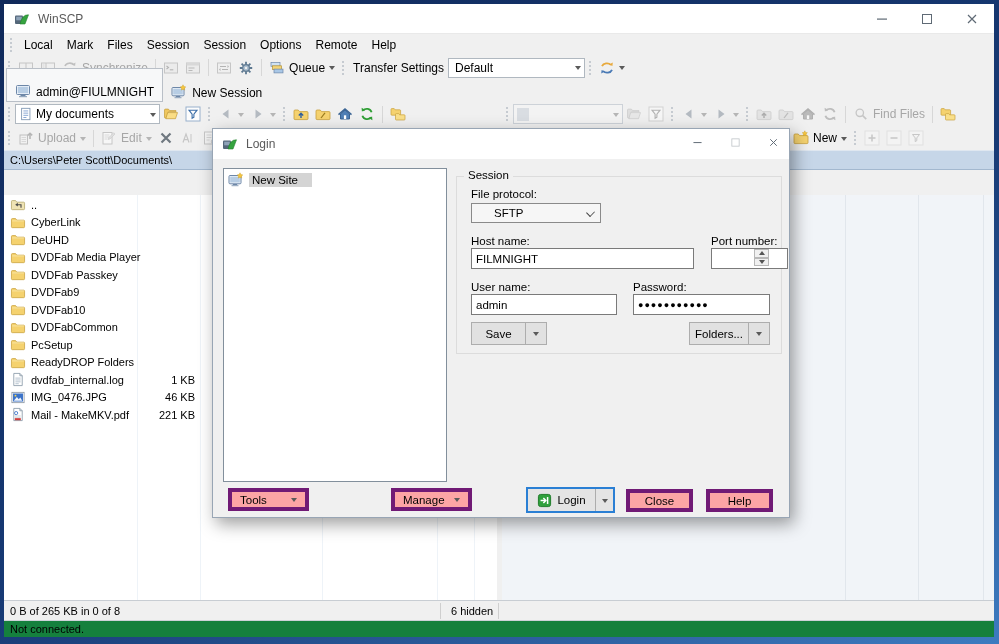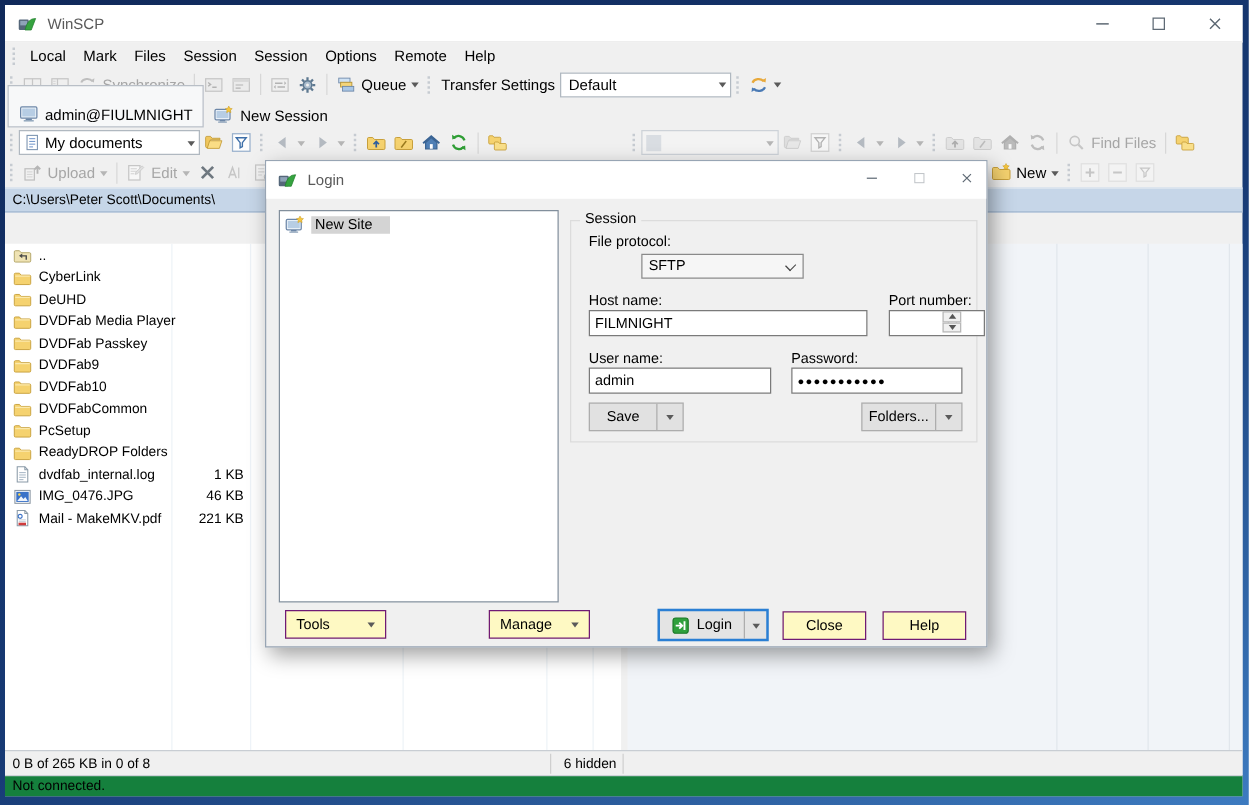--- a/index.html
+++ b/index.html
@@ -69,30 +69,30 @@
   .dlg-controls { position:absolute; right:0; top:0; height:30px; display:flex; }
   .dlg-btn { width:38px; height:30px; display:flex; align-items:center; justify-content:center; }
   .dlg-btn svg { width:13px; height:13px; }
   .sitelist { position:absolute; left:10px; top:39px; width:224px; height:314px; background:#fff; border:1px solid #828f9c; }
   .site-item { display:flex; align-items:center; gap:5px; margin:3px 0 0 4px; font-size:11.5px; }
   .site-item .sel { background:#d4d4d4; padding:1px 14px 1px 3px; }
   .groupbox { position:absolute; left:243px; top:47px; width:326px; height:178px; border:1px solid #dcdcdc; }
   .grouplabel { position:absolute; left:251px; top:40px; background:#f0f0f0; padding:0 4px; font-size:11.5px; }
   .dlabel { position:absolute; font-size:11.5px; }
   .dinput { position:absolute; height:21px; border:1px solid #7a7a7a; background:#fff; font-family:"Liberation Sans",sans-serif; font-size:11.5px; padding:0 4px; }
-  .dcombo { position:absolute; left:258px; top:74px; width:130px; height:20px; background:#f6f6f6; border:1px solid #8a8a8a; display:flex; align-items:center; padding-left:5px; font-size:11.5px;margin-left:42px; }
+  .dcombo { position:absolute; left:258px; top:74px; width:130px; height:20px; background:#f6f6f6; border:1px solid #8a8a8a; display:flex; align-items:center; padding-left:22px; font-size:11.5px; }
   .chev { position:absolute; right:6px; top:7px; width:7px; height:7px; border-left:1.4px solid #444; border-bottom:1.4px solid #444; transform:rotate(-45deg) scale(1,.8); margin-top:-2px; }
   .spinner { position:absolute; right:1px; top:1px; width:15px; height:17px; display:flex; flex-direction:column; }
   .spin { flex:1; background:#f0f0f0; border:1px solid #b8b8b8; display:flex; align-items:center; justify-content:center; }
   .tri-up { width:0; height:0; border:3px solid transparent; border-bottom:4px solid #555; margin-top:-3px; }
   .tri-dn { width:0; height:0; border:3px solid transparent; border-top:4px solid #555; margin-bottom:-3px; }
   .splitbtn { position:absolute; height:23px; background:#e1e1e1; border:1px solid #adadad; display:flex; align-items:stretch; font-size:11.5px; }
   .splitbtn .main { flex:1; display:flex; align-items:center; justify-content:center; }
   .splitbtn .arrow { width:21px; border-left:1px solid #adadad; display:flex; align-items:center; justify-content:center; }
-  .btn { position:absolute; height:23px; background:#fef9c3; border:1px solid #701a75; display:flex; align-items:center; justify-content:center; font-size:11.5px; }
+  .btn { position:absolute; height:23px; background:#fca5a5; border:4px solid #701a75; display:flex; align-items:center; justify-content:center; font-size:11.5px; }
   .btn-dd { display:flex; align-items:center; justify-content:space-between; padding:0 8px; }
   .login-btn { position:absolute; left:313px; top:358px; width:89px; height:26px; border:2px solid #2a7fd4; background:#e4e4e4; display:flex; align-items:stretch; font-size:11.5px; }
   .login-btn .main { flex:1; display:flex; align-items:center; justify-content:center; gap:5px; }
   .login-btn .arrow { width:18px; border-left:1px solid #adadad; display:flex; align-items:center; justify-content:center; }
   .pw { letter-spacing:1px; font-size:9px; }
 </style>
 </head>
 <body>
 
 <div class="window">

